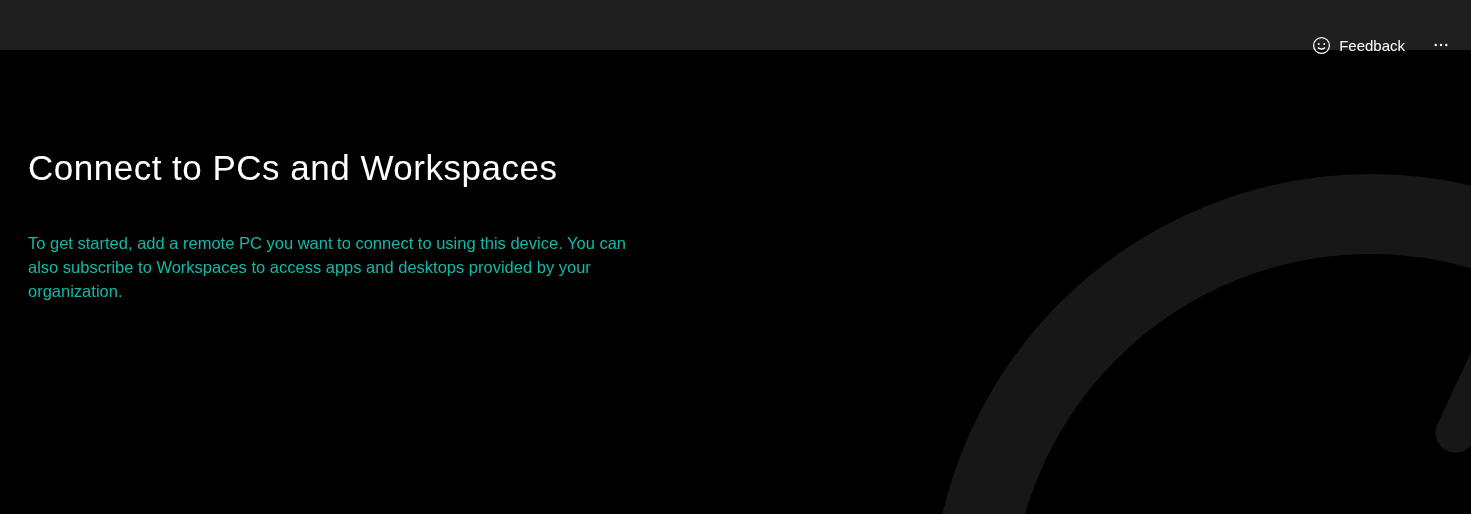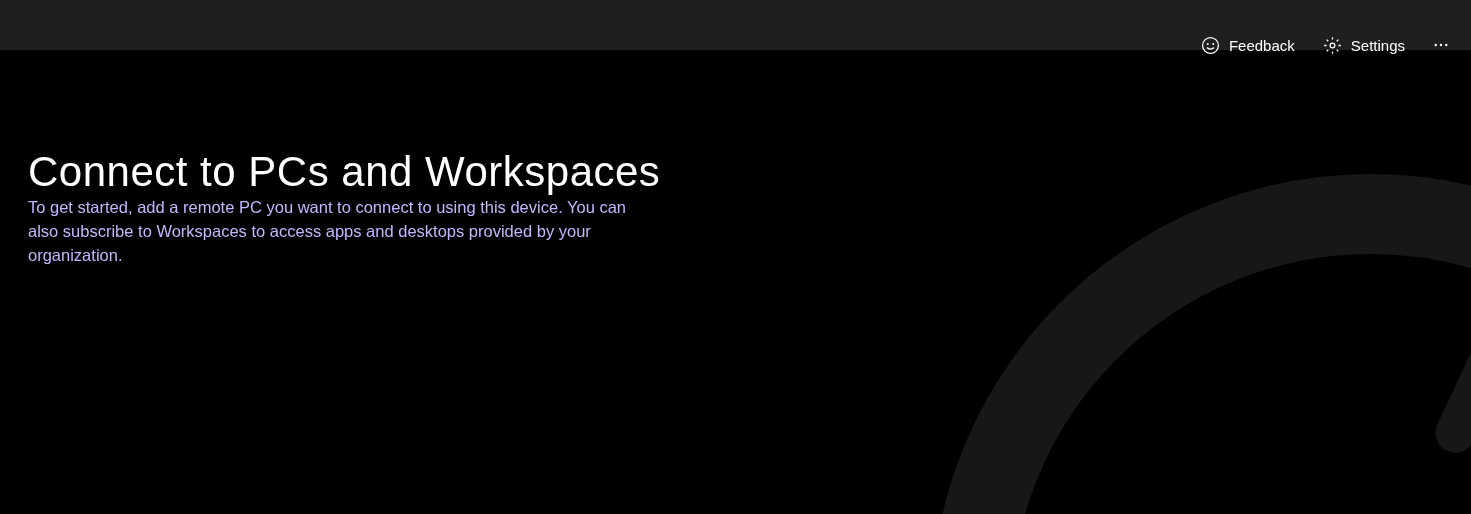--- a/index.html
+++ b/index.html
@@ -46,30 +46,31 @@
     .toolbar-more {
       width: 44px;
       justify-content: center;
     }
     .content {
       padding: 98px 28px 0 28px;
       position: relative;
       z-index: 2;
     }
     .page-title {
-      font-size: 42px;
+      font-size: 35px;
       font-weight: 300;
       letter-spacing: 0.5px;
+      margin-bottom: 44px;
     }
     .page-description {
       font-size: 16.5px;
       font-weight: 400;
       line-height: 1.45;
       max-width: 625px;
-      color: #c4b5fd;
+      color: #14b8a6;
     }
     .bg-decoration {
       position: absolute;
       right: -350px;
       bottom: -550px;
       width: 900px;
       height: 900px;
       z-index: 1;
       pointer-events: none;
     }
@@ -82,29 +83,20 @@
     <span class="toolbar-icon">
       <svg width="19" height="19" viewBox="0 0 24 24" fill="none" stroke="#ffffff" stroke-width="1.6">
         <circle cx="12" cy="12" r="10"></circle>
         <circle cx="8.5" cy="10" r="0.5" fill="#ffffff"></circle>
         <circle cx="15.5" cy="10" r="0.5" fill="#ffffff"></circle>
         <path d="M8 15 Q12 18 16 15" stroke-linecap="round"></path>
       </svg>
     </span>
     <span>Feedback</span>
   </div>
-  <div class="toolbar-btn">
-    <span class="toolbar-icon">
-      <svg width="19" height="19" viewBox="0 0 24 24" fill="none" stroke="#ffffff" stroke-width="1.6">
-        <circle cx="12" cy="12" r="3"></circle>
-        <path d="M12 1.5 L12 4.5 M12 19.5 L12 22.5 M22.5 12 L19.5 12 M4.5 12 L1.5 12 M19.4 4.6 L17.3 6.7 M6.7 17.3 L4.6 19.4 M19.4 19.4 L17.3 17.3 M6.7 6.7 L4.6 4.6"></path>
-      </svg>
-    </span>
-    <span>Settings</span>
-  </div>
   <div class="toolbar-btn toolbar-more">
     <span class="toolbar-icon">
       <svg width="18" height="18" viewBox="0 0 24 24" fill="#ffffff">
         <circle cx="5" cy="12" r="1.6"></circle>
         <circle cx="12" cy="12" r="1.6"></circle>
         <circle cx="19" cy="12" r="1.6"></circle>
       </svg>
     </span>
   </div>
 </div>

